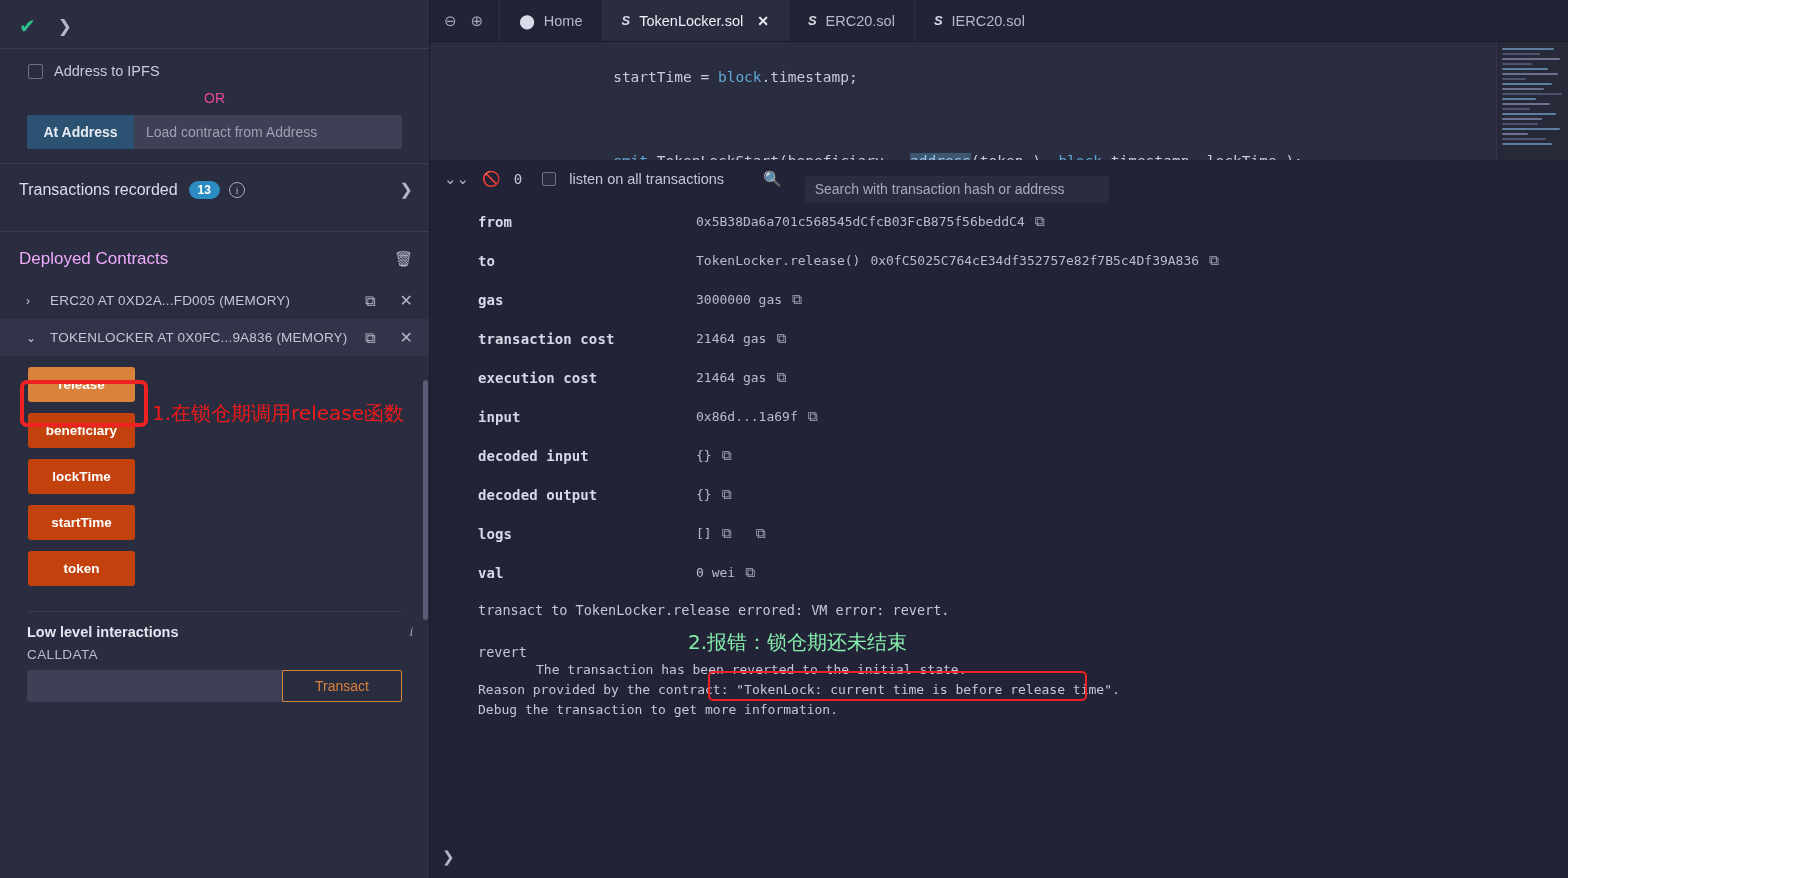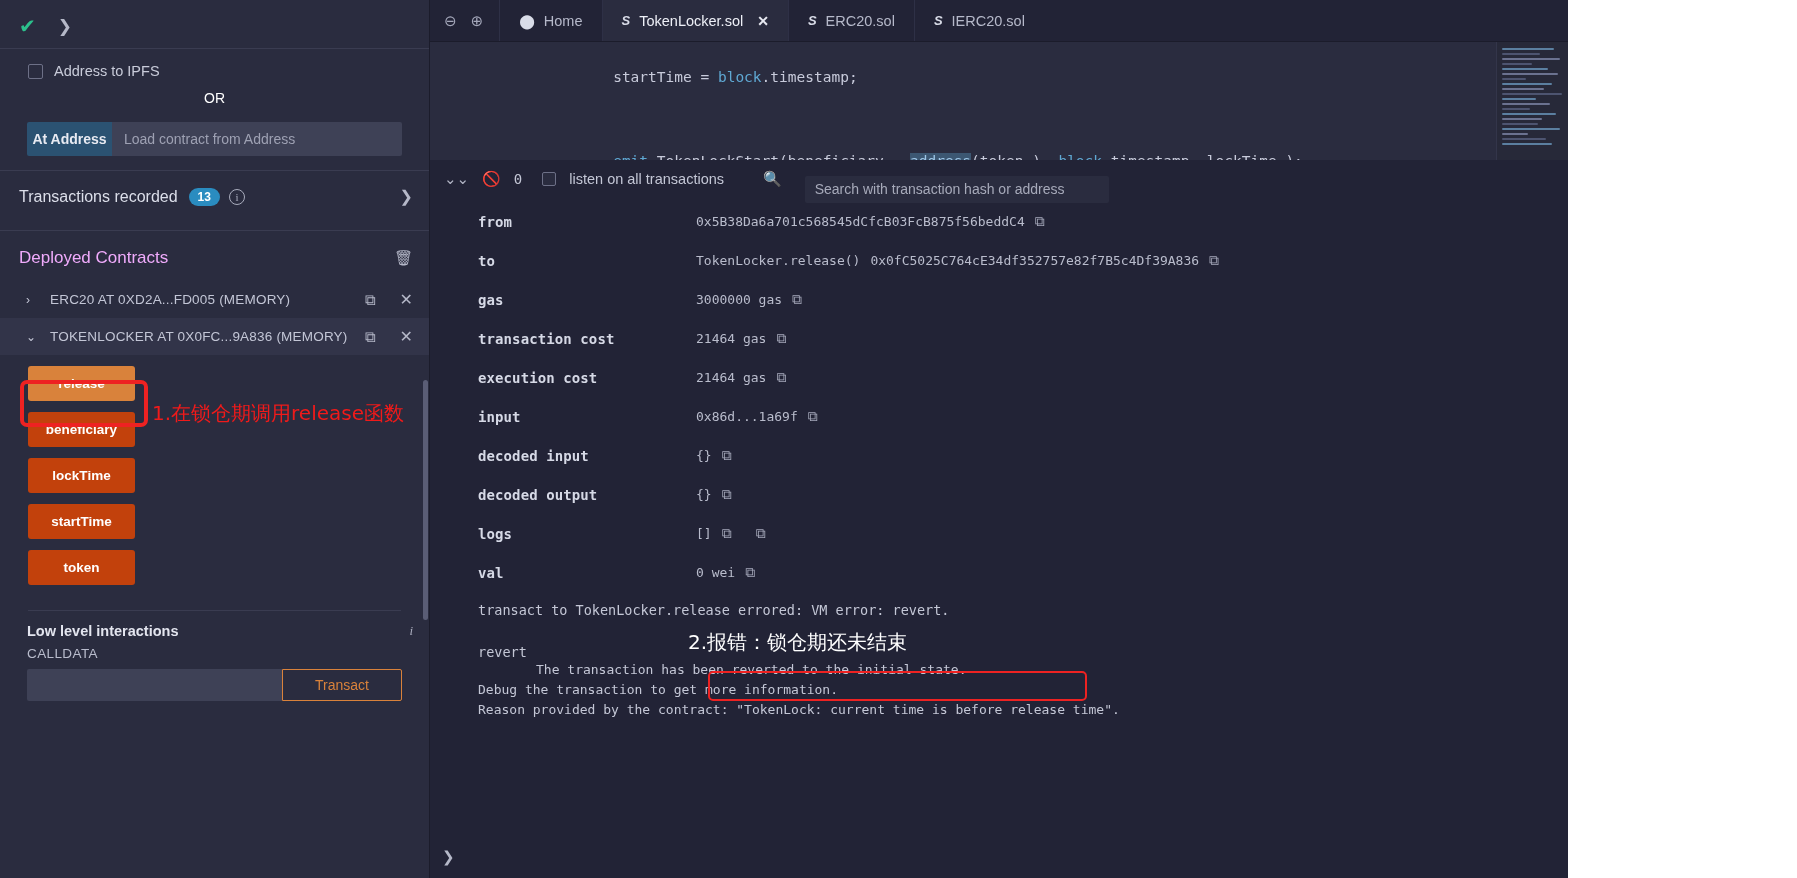--- a/index.html
+++ b/index.html
@@ -34,36 +34,36 @@
   .section-box {
     border: 1px solid #3a3c51; border-left: none; border-right: none;
     padding: 0 0 14px 0;
   }
   .ipfs-row { display: flex; align-items: center; gap: 11px; padding: 14px 0 0 28px; }
   .cbx {
     width: 15px; height: 15px; border: 1px solid #6d7087; border-radius: 2px;
     background: #2a2c3f; display: inline-block;
   }
   .ipfs-label { font-size: 14.5px; color: #c9ccda; }
-  .or-row { text-align: center; font-size: 14px; color: #ffffff; padding: 11px 0 16px 0; }
+  .or-row { text-align: center; font-size: 14px; color: #ec4899; padding: 11px 0 9px 0; }
   .ataddr-row { display: flex; padding: 0 27px 0 27px; }
   .at-address-btn {
     background: #2b5272; color: #e8eaf2; font-size: 14px; font-weight: 600;
-    padding: 9px 0; width: 85px; text-align: center; border: none; cursor: pointer;
+    padding: 9px 0; width: 107px; text-align: center; border: none; cursor: pointer;
     border-radius: 2px 0 0 2px;
   }
   .at-address-input {
     flex: 1; background: #3e4156; border: none; color: #9ea1b3;
     font-size: 14px; padding: 9px 12px; border-radius: 0 2px 2px 0;
     font-family: "Liberation Sans", sans-serif;
   }
   .at-address-input::placeholder { color: #9ea1b3; }
 
   .tx-recorded {
-    display: flex; align-items: center; padding: 16px 16px 24px 19px;
+    display: flex; align-items: center; padding: 16px 16px 32px 19px;
     border-bottom: 1px solid #3a3c51;
   }
   .tx-rec-label { font-size: 16px; color: #dcdfea; }
   .badge-count {
     background: #2a8cc0; color: #fff; font-size: 12px; font-weight: 700;
     border-radius: 9px; padding: 2px 9px; margin-left: 11px;
   }
   .info-icon {
     width: 16px; height: 16px; border: 1.3px solid #a9acbd; border-radius: 50%;
     color: #a9acbd; font-size: 11px; line-height: 14px; text-align: center;
@@ -204,21 +204,21 @@
   .det-val .addr2 { color: #b9bccc; }
   .cp-ic { color: #a5a8ba; font-size: 14px; font-family: "Liberation Sans", sans-serif; }
 
   .err-block { padding: 10px 0 0 48px; font-family: "DejaVu Sans Mono", monospace; }
   .err-line1 { font-size: 13.5px; color: #c4c7d6; padding-bottom: 26px; }
   .err-revert { font-size: 13.5px; color: #c4c7d6; }
   .err-sub { font-size: 13px; color: #c4c7d6; line-height: 20px; }
   .err-reason-hl { color: #c4c7d6; }
 
   .annot-2 {
-    position: absolute; left: 258px; top: 431px; color: #ffffff; font-size: 20px;
+    position: absolute; left: 258px; top: 431px; color: #86efac; font-size: 20px;
     font-family: "DejaVu Sans", sans-serif; white-space: nowrap;
   }
   .reason-box {
     position: absolute; left: 278px; top: 473px; width: 379px; height: 30px;
     border: 2.5px solid #ee2222; border-radius: 5px; pointer-events: none;
   }
   .bottom-chev { position: absolute; left: 12px; bottom: 12px; color: #b5b8c8; font-size: 15px; }
 
   
   .right-strip { width: 229px; background: #fff; flex: 0 0 229px; }
@@ -452,25 +452,25 @@
         <span class="det-val">
           <span>0 wei</span>
           <span class="cp-ic">⧉</span>
         </span>
       </div>
 
       <div class="err-block">
         <div class="err-line1">transact to TokenLocker.release errored: VM error: revert.</div>
         <div class="err-revert">revert</div>
         <div class="err-sub" style="padding-left:58px">The transaction has been reverted to the initial state.</div>
-        <div class="err-sub">Debug the transaction to get more information.</div>
         <div class="err-sub">
           <span>Reason provided by the contract:</span>
           <span class="err-reason-hl">"TokenLock: current time is before release time".</span>
         </div>
+        <div class="err-sub">Debug the transaction to get more information.</div>
       </div>
 
       <div class="annot-2">2.报错：锁仓期还未结束</div>
       <div class="reason-box"></div>
 
       <span class="bottom-chev">❯</span>
     </div>
   </div>
 
   <div class="right-strip"></div>

